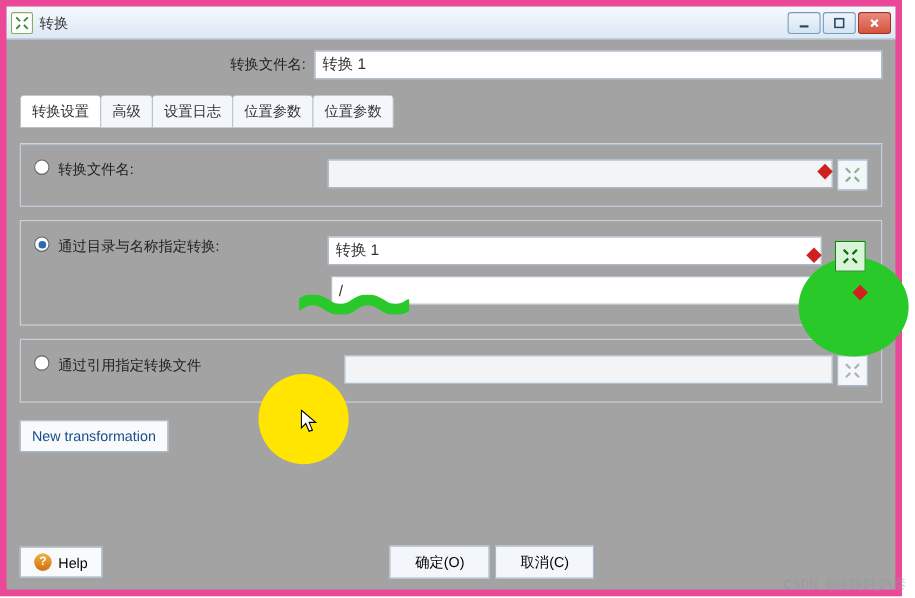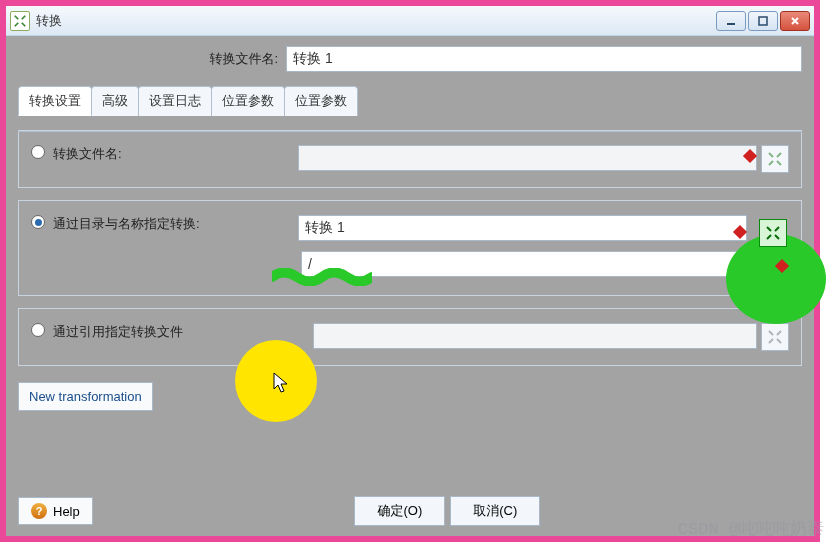--- a/index.html
+++ b/index.html
@@ -48,21 +48,21 @@
     .diamond.inline { position: absolute; right: 44px; top: 18px; }
     
     .link-btn { padding: 6px 10px; border: 1px solid #a8b8c8; background: #f8fafc; color: #1a4d8a; cursor: pointer; font-size: 13px; margin-top: 4px; display: inline-block; }
     
     .footer { position: absolute; bottom: 10px; left: 12px; right: 12px; display: flex; align-items: center; }
     .help-btn { padding: 5px 12px; border: 1px solid #a8b8c8; background: #f8fafc; display: flex; align-items: center; gap: 6px; cursor: pointer; }
     .help-icon { width: 16px; height: 16px; border-radius: 50%; background: linear-gradient(#f0b040, #d07010); display: flex; align-items: center; justify-content: center; color: #fff; font-size: 11px; font-weight: bold; }
     .footer-center { flex: 1; display: flex; justify-content: center; gap: 5px; }
     .dlg-btn { padding: 5px 22px; border: 1px solid #a8b8c8; background: #f3f6fa; cursor: pointer; font-size: 13px; }
     
-    .watermark { position: absolute; bottom: 4px; right: 8px; color: rgba(150,150,160,0.55); font-size: 17px; pointer-events: none; font-family: Liberation Mono, monospace; }
+    .watermark { position: absolute; bottom: 4px; right: 8px; color: rgba(150,150,160,0.55); font-size: 13px; pointer-events: none; font-family: Liberation Mono, monospace; }
     
     .anno-yellow { position: absolute; width: 82px; height: 82px; background: #ffe500; border-radius: 50%; left: 235px; top: 340px; z-index: 5; pointer-events: none; }
     .anno-green { position: absolute; width: 100px; height: 90px; background: #28c928; border-radius: 50%; right: 6px; top: 234px; z-index: 5; pointer-events: none; }
     .anno-green-wave { position: absolute; left: 272px; top: 268px; width: 100px; height: 18px; z-index: 6; pointer-events: none; }
     .cursor { position: absolute; left: 273px; top: 372px; z-index: 10; pointer-events: none; }
     
     .panel2-btn-wrap { position: absolute; right: 14px; top: 18px; z-index: 8; display: flex; align-items: center; }
     .panel2-btn-wrap .icon-btn { border-color: #0a8a0a; background: #d8f5d8; }
     .panel2-diamond1 { position: absolute; right: 54px; top: 24px; z-index: 9; }
     .panel2-diamond2 { position: absolute; right: 12px; top: 58px; z-index: 9; }

